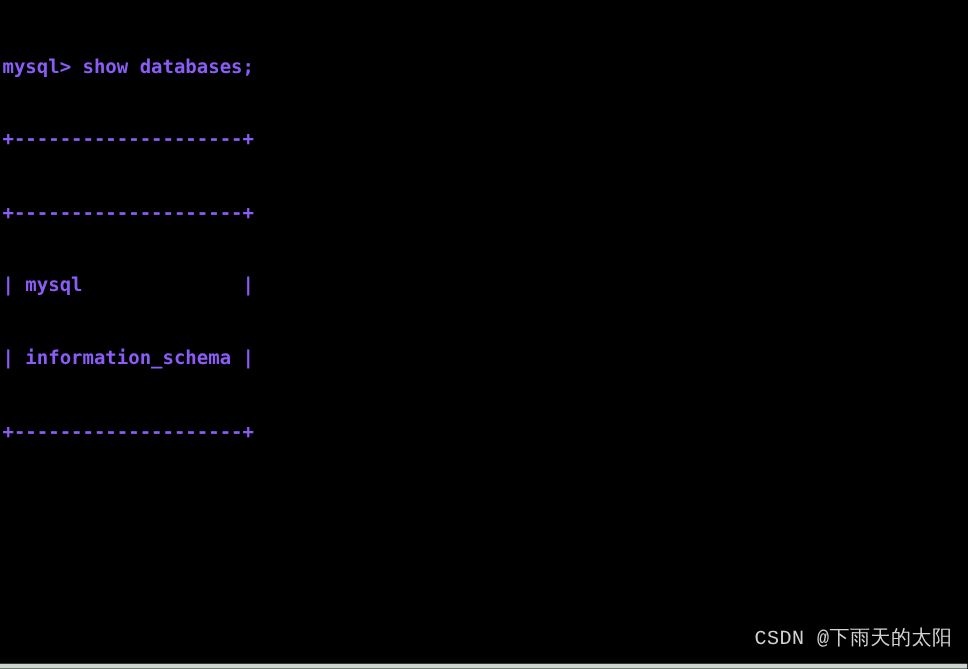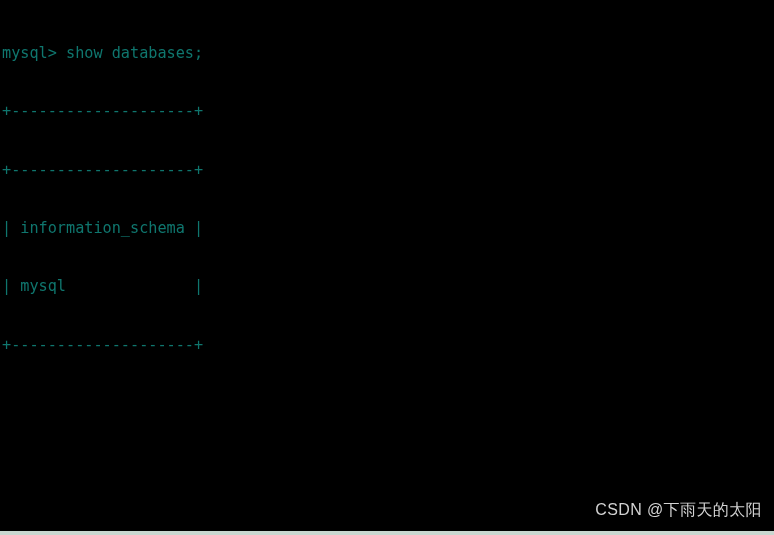--- a/index.html
+++ b/index.html
@@ -37,28 +37,29 @@
     letter-spacing: 0px;
     color: #00dd22;
     white-space: pre;
     font-weight: normal;
     -webkit-font-smoothing: none;
   }
 
   .line {
     height: 19.45px;
     white-space: pre;
-    color: #0f766e;
+    color: #8b5cf6;
+    font-weight: bold;
   }
 
   #watermark {
     position: absolute;
     right: 12px;
     bottom: 14px;
-    font-family: Liberation Sans, sans-serif;
+    font-family: Liberation Mono, monospace;
     font-size: 16px;
     color: #d2d2d2;
     letter-spacing: 0.4px;
     white-space: pre;
   }
 
   #bottom-strip {
     position: absolute;
     left: 0;
     bottom: 0;
@@ -68,22 +69,22 @@
   }
 </style>
 </head>
 <body>
 
 <div id="terminal">
   <div id="screen">
     <div class="line">mysql&gt; show databases;</div>
     <div class="line">+--------------------+</div>
     <div class="line">+--------------------+</div>
+    <div class="line">| mysql              |</div>
     <div class="line">| information_schema |</div>
-    <div class="line">| mysql              |</div>
     <div class="line">+--------------------+</div>
     
     
     
     
     
     
     
     
     

